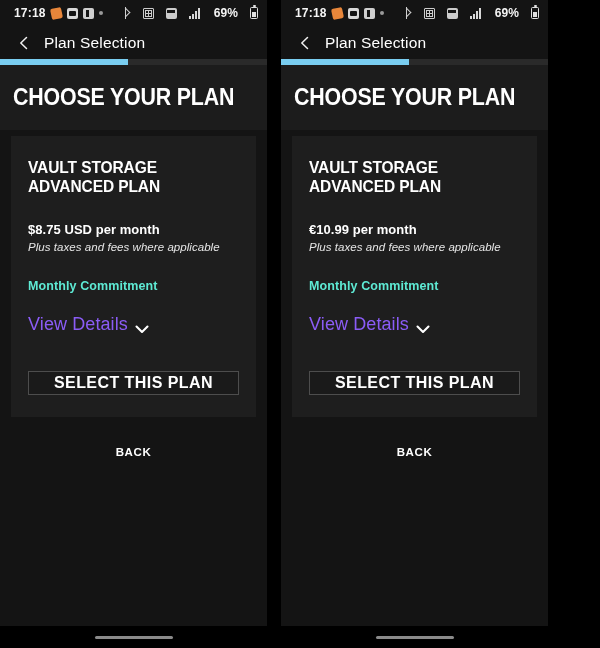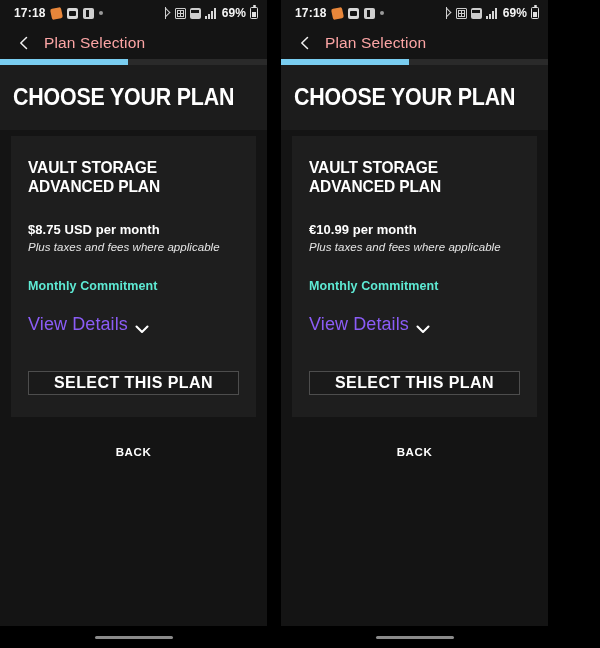--- a/index.html
+++ b/index.html
@@ -53,21 +53,21 @@
   .sb-time {
     font-size: 12px;
     font-weight: 600;
     letter-spacing: 0.2px;
     color: #f5f5f5;
   }
   .sb-spacer { flex: 1 1 auto; }
   .sb-right {
     display: flex;
     align-items: center;
-    gap: 4px;
+    gap: 12px;
   }
   .sb-battery-text {
     font-size: 12px;
     font-weight: 600;
     color: #f5f5f5;
     letter-spacing: 0.1px;
   }
   .appicon {
     width: 11px; height: 11px;
     display: inline-block;
@@ -202,21 +202,21 @@
   .back-chevron {
     width: 16px;
     height: 16px;
     margin-right: 12px;
     flex: 0 0 16px;
     cursor: pointer;
   }
   .back-chevron svg { display: block; }
   .appbar-title {
     font-size: 15.5px;
-    color: #fca5a5;
+    color: #ffffff;
     letter-spacing: 0.15px;
     font-weight: 400;
   }
 
   
   .progress-track {
     height: 6px;
     flex: 0 0 6px;
     background: #2a2a2a;
     width: 100%;

